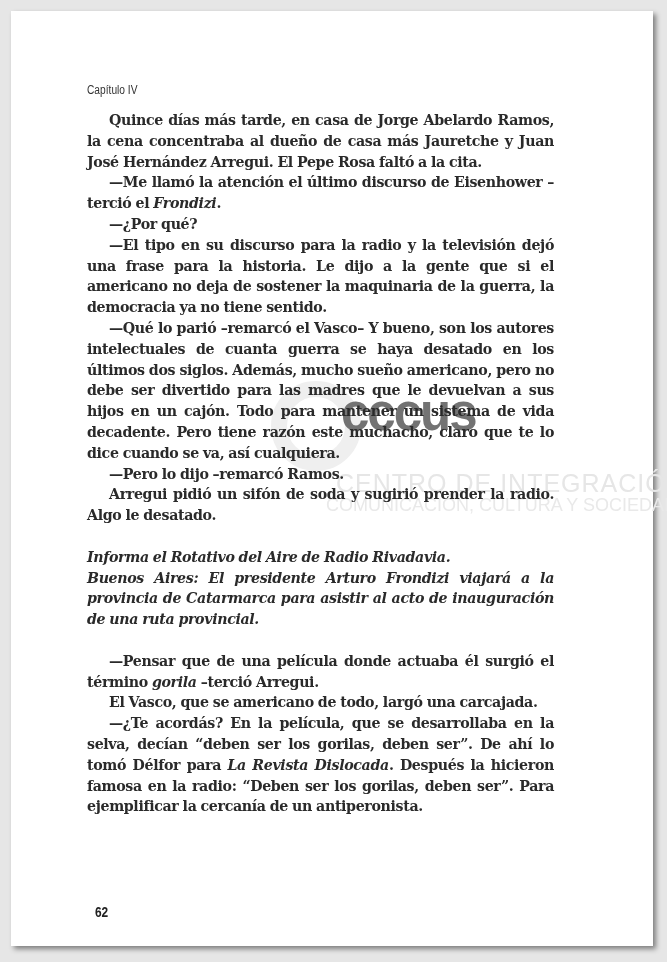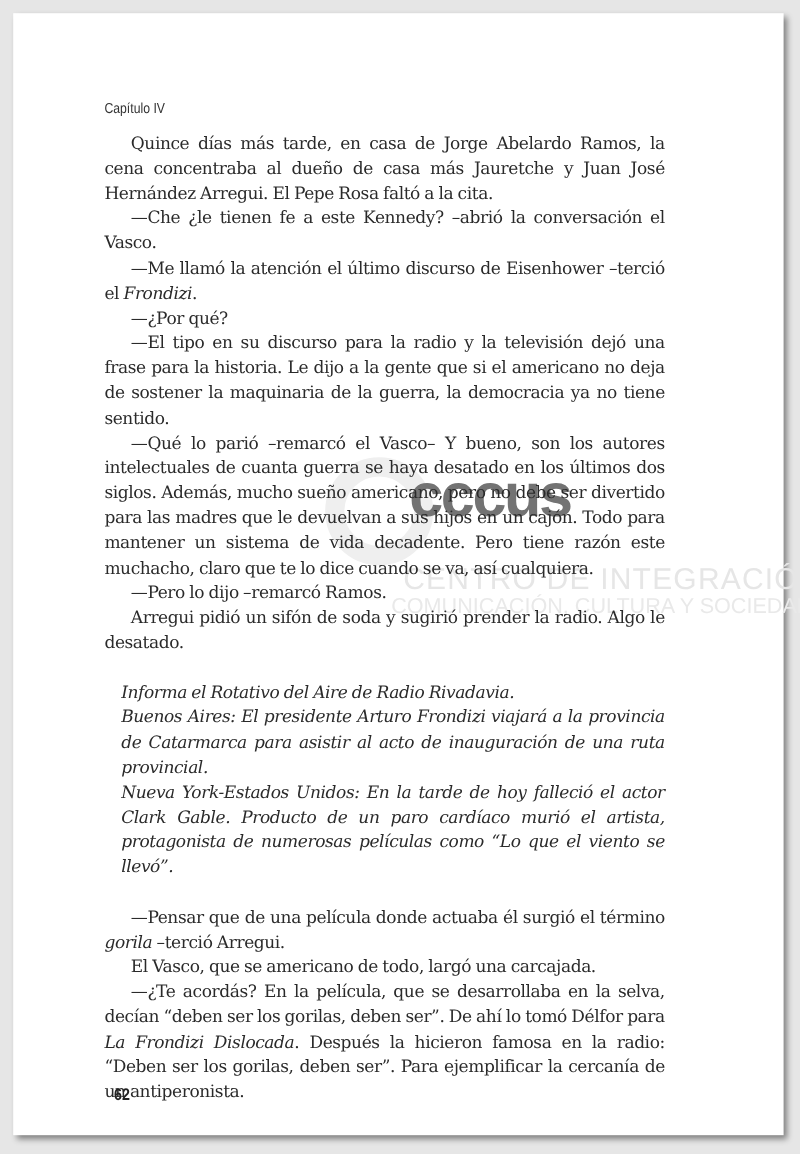--- a/index.html
+++ b/index.html
@@ -60,23 +60,23 @@
       left: 76px; top: 99px;
       width: 467px;
       font-family: "DejaVu Serif", serif;
       font-size: 14.2px;
       line-height: 20.8px;
       color: #2a2a2a;
       text-align: justify;
       letter-spacing: -0.35px;
       word-spacing: -0.5px;
     }
-    .body-text p { margin: 0; text-indent: 22px; }
+    .body-text p { margin: 0; text-indent: 22px; font-weight: bold; }
     .gap { height: 20.8px; }
-    .radio p { text-indent: 0; font-style: italic; margin-left: 14px; }
+    .radio p { text-indent: 0; font-style: italic; }
     i, em { font-style: italic; }
     .page-num {
       position: absolute;
       left: 84px; top: 893px;
       font-family: "Liberation Sans", sans-serif;
       font-weight: bold;
       font-size: 14px;
       color: #222;
       transform: scaleX(0.85);
       transform-origin: left top;
@@ -91,37 +91,35 @@
     <div class="wm-logo"></div>
     <div class="wm-brand">cccus</div>
     <div class="wm-line1">CENTRO DE INTEGRACIÓN</div>
     <div class="wm-line2">COMUNICACIÓN, CULTURA Y SOCIEDAD</div>
   </div>
 
   <div class="header">Capítulo IV</div>
 
   <div class="body-text">
     <p>Quince días más tarde, en casa de Jorge Abelardo Ramos, la cena concentraba al dueño de casa más Jauretche y Juan José Hernández Arregui. El Pepe Rosa faltó a la cita.</p>
-    <p>—Che ¿le tienen fe a este Kennedy? –abrió la conversación el Vasco.</p>
     <p><span>—Me llamó la atención el último discurso de Eisenhower –terció el </span><i>Frondizi</i><span>.</span></p>
     <p>—¿Por qué?</p>
     <p>—El tipo en su discurso para la radio y la televisión dejó una frase para la historia. Le dijo a la gente que si el americano no deja de sostener la maquinaria de la guerra, la democracia ya no tiene sentido.</p>
     <p>—Qué lo parió –remarcó el Vasco– Y bueno, son los autores intelectuales de cuanta guerra se haya desatado en los últimos dos siglos. Además, mucho sueño americano, pero no debe ser divertido para las madres que le devuelvan a sus hijos en un cajón. Todo para mantener un sistema de vida decadente. Pero tiene razón este muchacho, claro que te lo dice cuando se va, así cualquiera.</p>
     <p>—Pero lo dijo –remarcó Ramos.</p>
     <p>Arregui pidió un sifón de soda y sugirió prender la radio. Algo le desatado.</p>
 
     <div class="gap"></div>
 
     <div class="radio">
       <p>Informa el Rotativo del Aire de Radio Rivadavia.</p>
       <p>Buenos Aires: El presidente Arturo Frondizi viajará a la provincia de Catarmarca para asistir al acto de inauguración de una ruta provincial.</p>
-      <p>Nueva York-Estados Unidos: En la tarde de hoy falleció el actor Clark Gable. Producto de un paro cardíaco murió el artista, protagonista de numerosas películas como “Lo que el viento se llevó”.</p>
     </div>
 
     <div class="gap"></div>
 
     <p><span>—Pensar que de una película donde actuaba él surgió el término </span><i>gorila</i><span> –terció Arregui.</span></p>
     <p>El Vasco, que se americano de todo, largó una carcajada.</p>
-    <p><span>—¿Te acordás? En la película, que se desarrollaba en la selva, decían “deben ser los gorilas, deben ser”. De ahí lo tomó Délfor para </span><i>La Frondizi Dislocada</i><span>. Después la hicieron famosa en la radio: “Deben ser los gorilas, deben ser”. Para ejemplificar la cercanía de un antiperonista.</span></p>
+    <p><span>—¿Te acordás? En la película, que se desarrollaba en la selva, decían “deben ser los gorilas, deben ser”. De ahí lo tomó Délfor para </span><i>La Revista Dislocada</i><span>. Después la hicieron famosa en la radio: “Deben ser los gorilas, deben ser”. Para ejemplificar la cercanía de un antiperonista.</span></p>
   </div>
 
   <div class="page-num">62</div>
 </div>
 
 </body></html>

